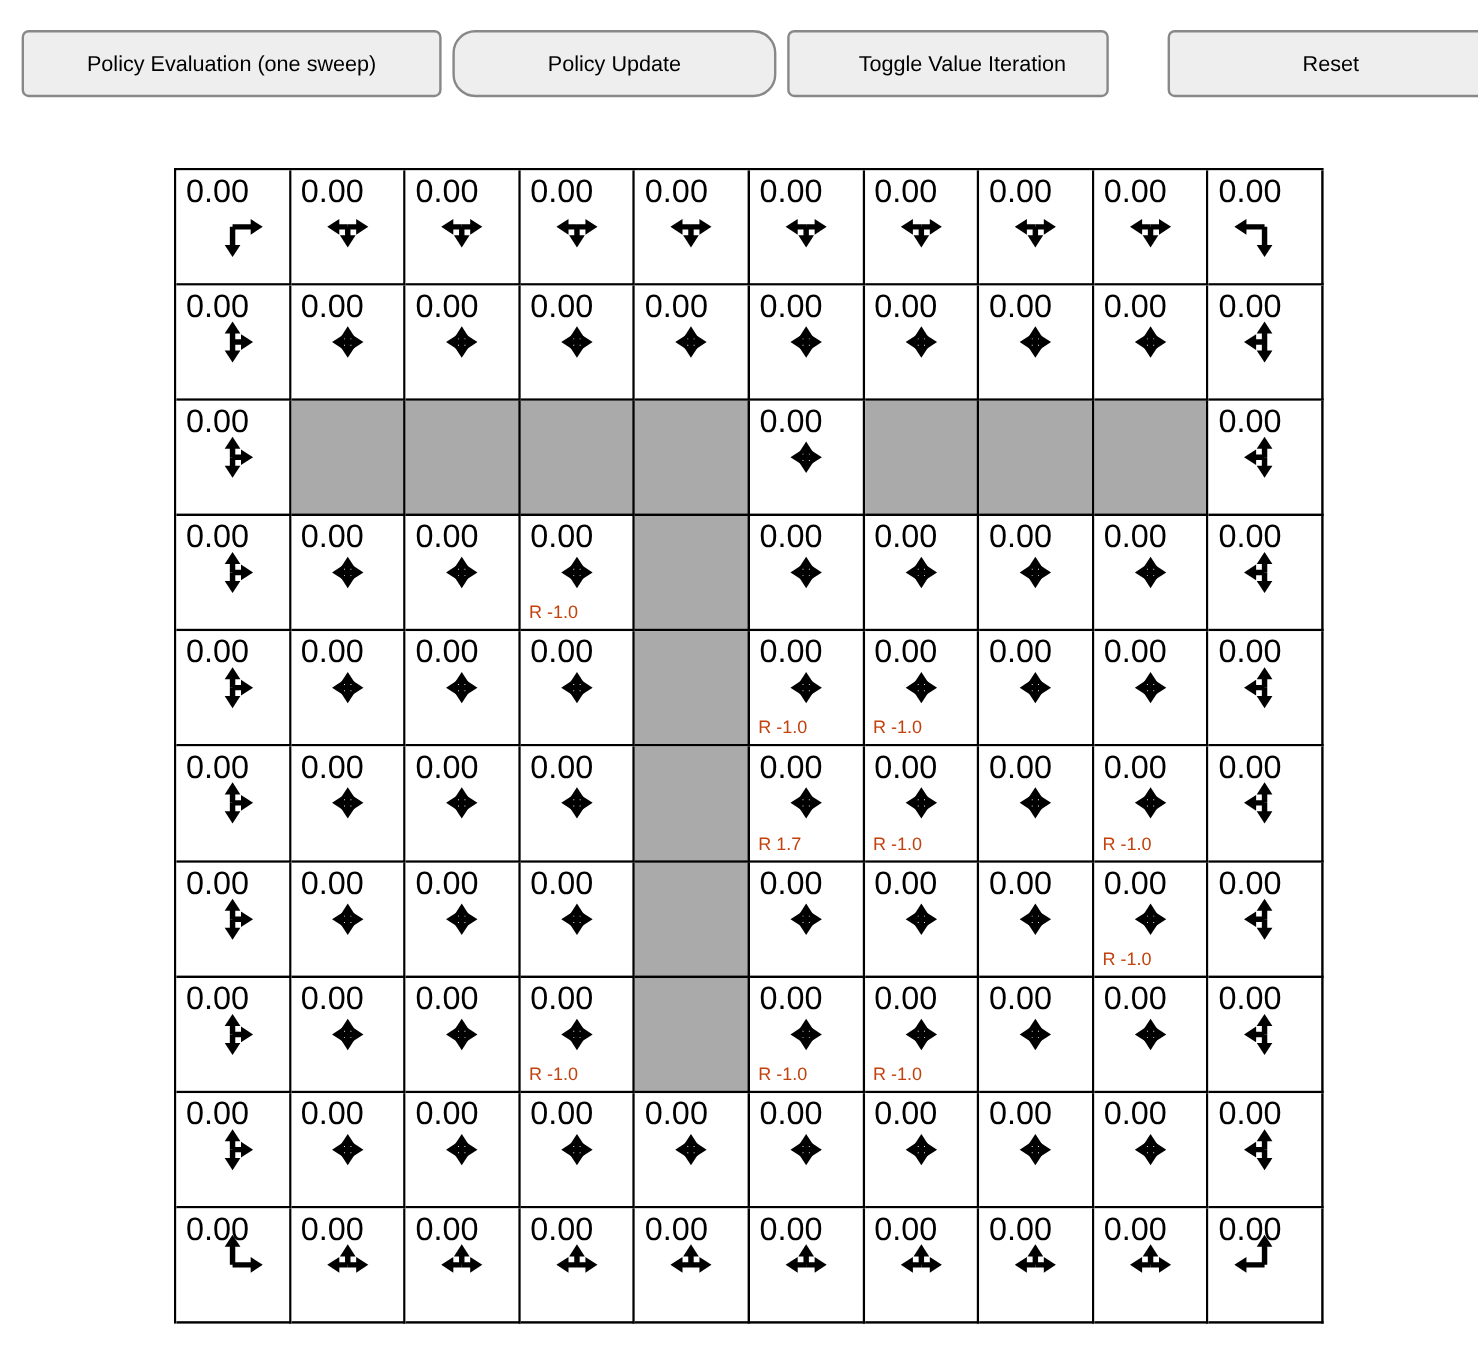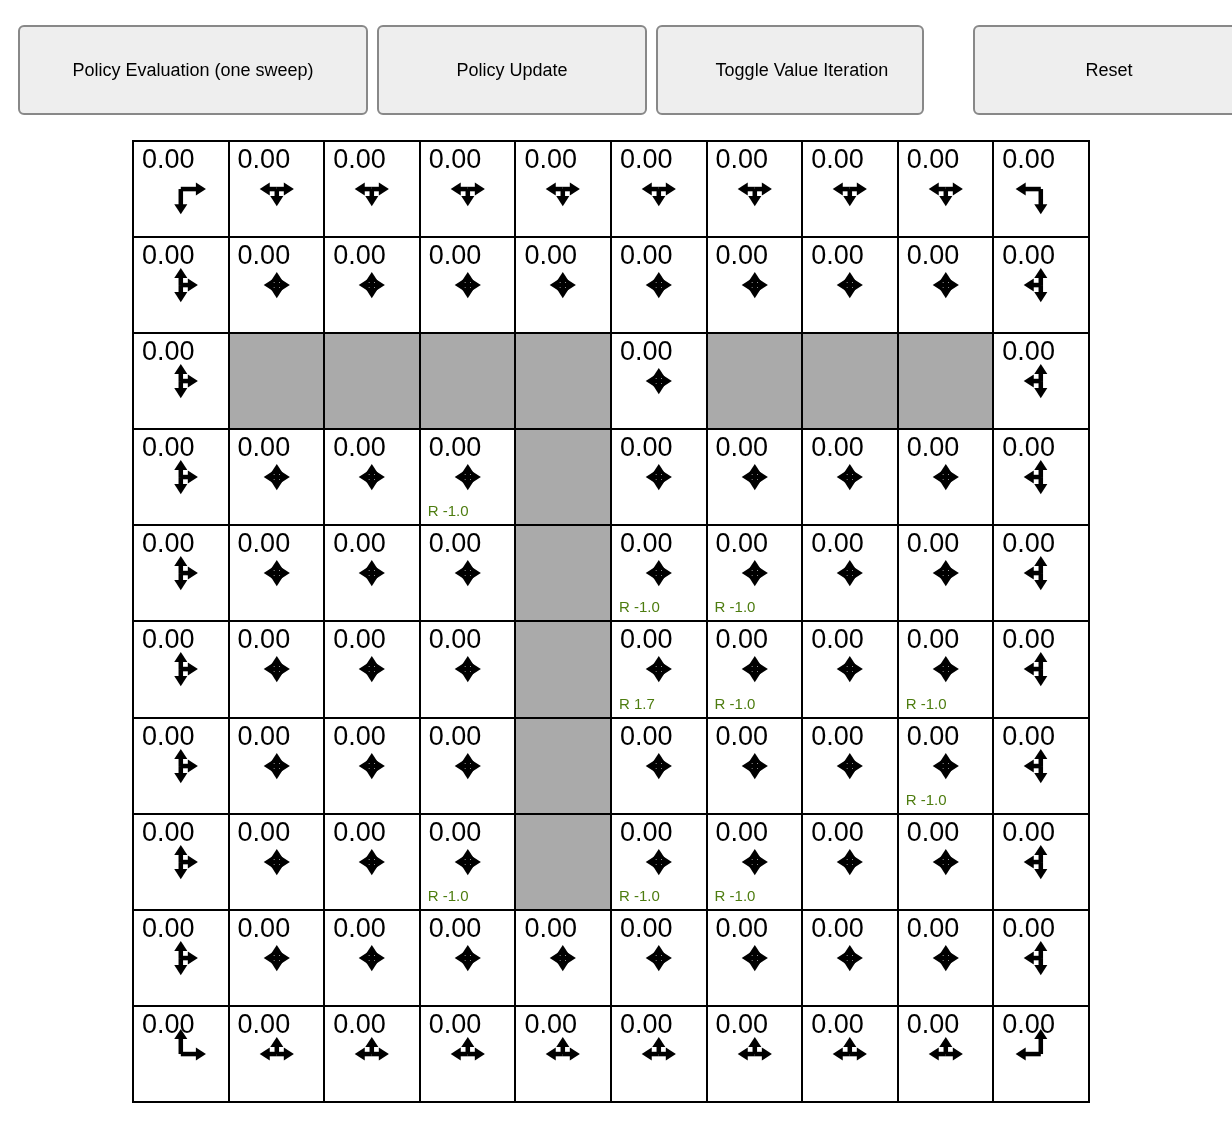--- a/index.html
+++ b/index.html
@@ -12,42 +12,42 @@
     overflow: hidden;
   }
   .toolbar {
     position: absolute;
     left: 18px;
     top: 25px;
     display: flex;
     gap: 9px;
   }
   .btn {
-    height: 90px;
+    height: 56px;
     background: var(--button-bg, #eeeeee);
     border: 2px solid var(--button-border, #888888);
     border-radius: 6px;
     font-family: "Liberation Sans", sans-serif;
     font-size: 18px;
     color: #000000;
     display: flex;
     align-items: center;
     justify-content: center;
     box-sizing: border-box;
     cursor: pointer;
     padding: 0;
   }
   .btn.b0 { width: 350px; }
-  .btn.b1 { width: 270px; }
+  .btn.b1 { width: 270px; border-radius: 19px; }
   .btn.b2 { width: 268px; padding-left: 24px; }
   .btn.b3 { width: 272px; margin-left: 40px; }
 
   .grid {
     position: absolute;
-    left: 132px;
+    left: 145px;
     top: 140px;
     display: grid;
     grid-template-columns: repeat(10, 95.6px);
     grid-template-rows: repeat(10, 96.1px);
     border-top: 2.5px solid #000000;
     border-left: 2.5px solid #000000;
   }
   .cell {
     position: relative;
     box-sizing: border-box;
@@ -65,21 +65,21 @@
     font-size: 27px;
     line-height: 1.1;
     color: #000000;
     white-space: nowrap;
   }
   .reward {
     position: absolute;
     left: 7px;
     bottom: 5px;
     font-size: 15px;
-    color: #4d7c0f;
+    color: #c2410c;
     white-space: nowrap;
   }
   .arrows {
     position: absolute;
     left: 0;
     top: 0;
     width: 100%;
     height: 100%;
     pointer-events: none;
   }

